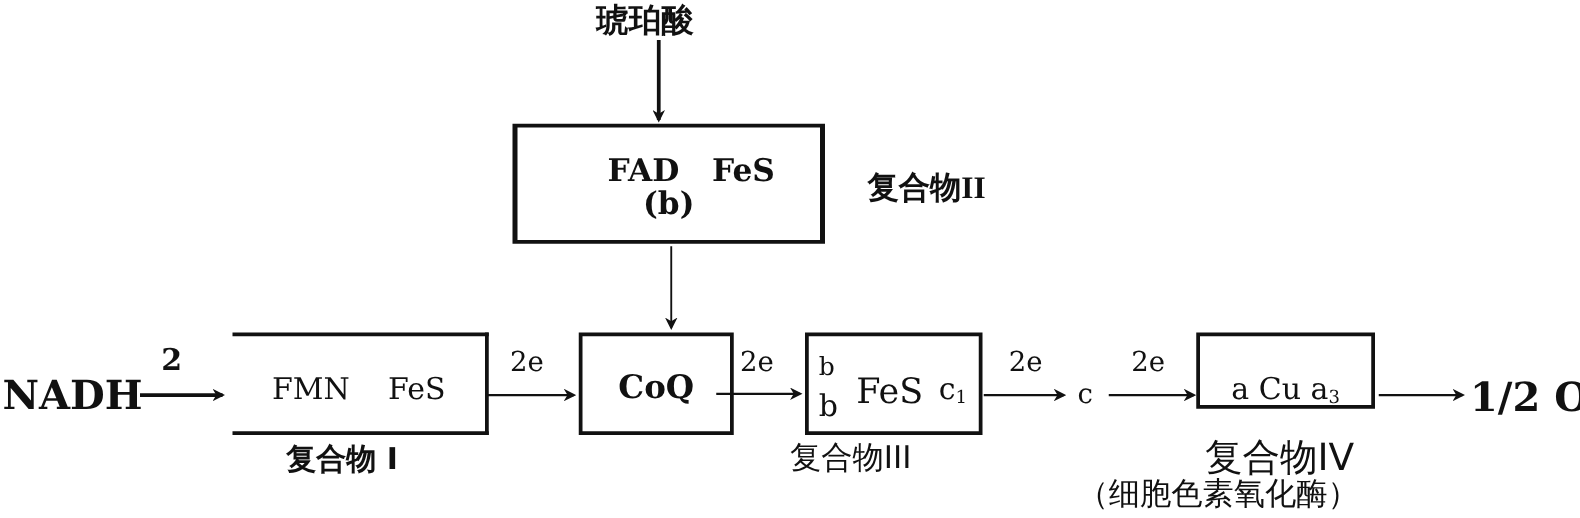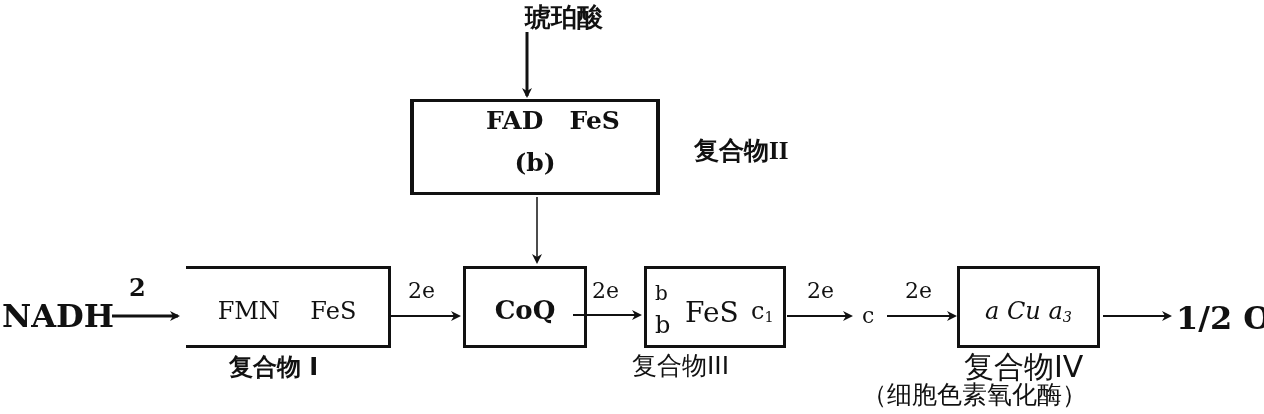--- a/index.html
+++ b/index.html
@@ -37,24 +37,24 @@
 
   <line x1="573" y1="315" x2="640" y2="315" stroke="#111" stroke-width="1.8" marker-end="url(#ah)"></line>
 
   <line x1="787" y1="316" x2="851" y2="316" stroke="#111" stroke-width="1.8" marker-end="url(#ah)"></line>
 
   <line x1="887" y1="316" x2="955" y2="316" stroke="#111" stroke-width="1.8" marker-end="url(#ah)"></line>
 
   <line x1="1103" y1="316" x2="1170" y2="316" stroke="#111" stroke-width="1.8" marker-end="url(#ah)"></line>
 </svg>
 
-<div class="txt bold cn" style="left:477px; top:4px; font-size:26px;margin-left:48px;">琥珀酸</div>
+<div class="txt bold cn" style="left:477px; top:4px; font-size:26px;">琥珀酸</div>
 
 <div class="box b-top b-bottom b-left b-right" style="left:410px; top:99px; width:250px; height:96px; border-left-width:4px; border-right-width:4px;">
-  <div class="inbox bold" style="top:4px; font-size:25px; white-space:pre;padding-left:36px;">FAD   FeS</div>
+  <div class="inbox bold" style="top:20px; font-size:25px; white-space:pre;padding-left:36px;">FAD   FeS</div>
   <div class="inbox bold" style="top:46px; font-size:25px;">(b)</div>
 </div>
 <div class="txt bold cn" style="left:694px; top:138px; font-size:25px;font-family:Liberation Serif, serif;">复合物II</div>
 
 <div class="txt bold" style="left:2px; top:300px; font-size:32px;">NADH</div>
 <div class="txt bold" style="left:129px; top:276px; font-size:24px;">2</div>
 
 <div class="box b-top b-bottom b-right" style="left:186px; top:266px; width:205px; height:82px;">
   <div class="inbox" style="top:28px; font-size:24px; white-space:pre;">FMN    FeS</div>
 </div>
@@ -75,21 +75,21 @@
   <div class="txt" style="left:104px; top:30px; font-size:24px;"><span>c</span><sub>1</sub></div>
 </div>
 <div class="txt cn" style="left:632px; top:353px; font-size:25px;">复合物III</div>
 
 <div class="txt" style="left:807px; top:280px; font-size:22px;">2e</div>
 
 <div class="txt" style="left:862px; top:305px; font-size:22px;">c</div>
 
 <div class="txt" style="left:905px; top:280px; font-size:22px;">2e</div>
 
-<div class="box b-top b-bottom b-left b-right" style="left:957px; top:266px; width:143px; height:82px;font-style:italic;">
+<div class="box b-top b-bottom b-left b-right" style="left:957px; top:266px; width:143px; height:61px;">
   <div class="inbox" style="top:28px; font-size:24px;">
     <span>a</span>
     <span>Cu</span>
     <span><span>a</span><sub>3</sub></span>
   </div>
 </div>
 <div class="txt cn" style="left:964px; top:352px; font-size:30px;">复合物IV</div>
 <div class="txt cn" style="left:862px; top:382px; font-size:25px;">（细胞色素氧化酶）</div>
 
 <div class="txt bold" style="left:1176px; top:302px; font-size:32px;"><span>1/2 O</span><sub>2</sub></div>

